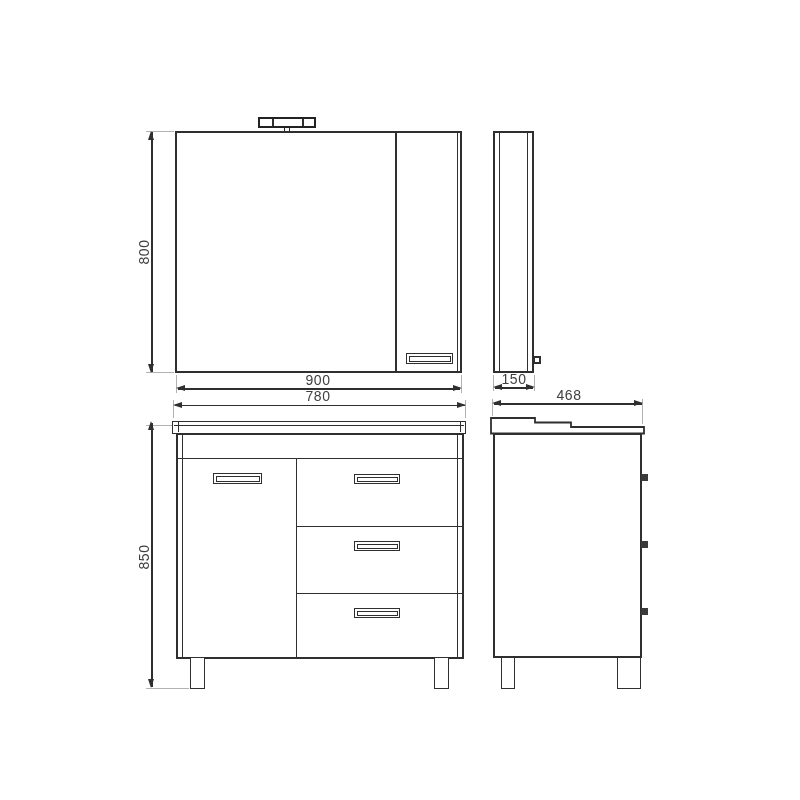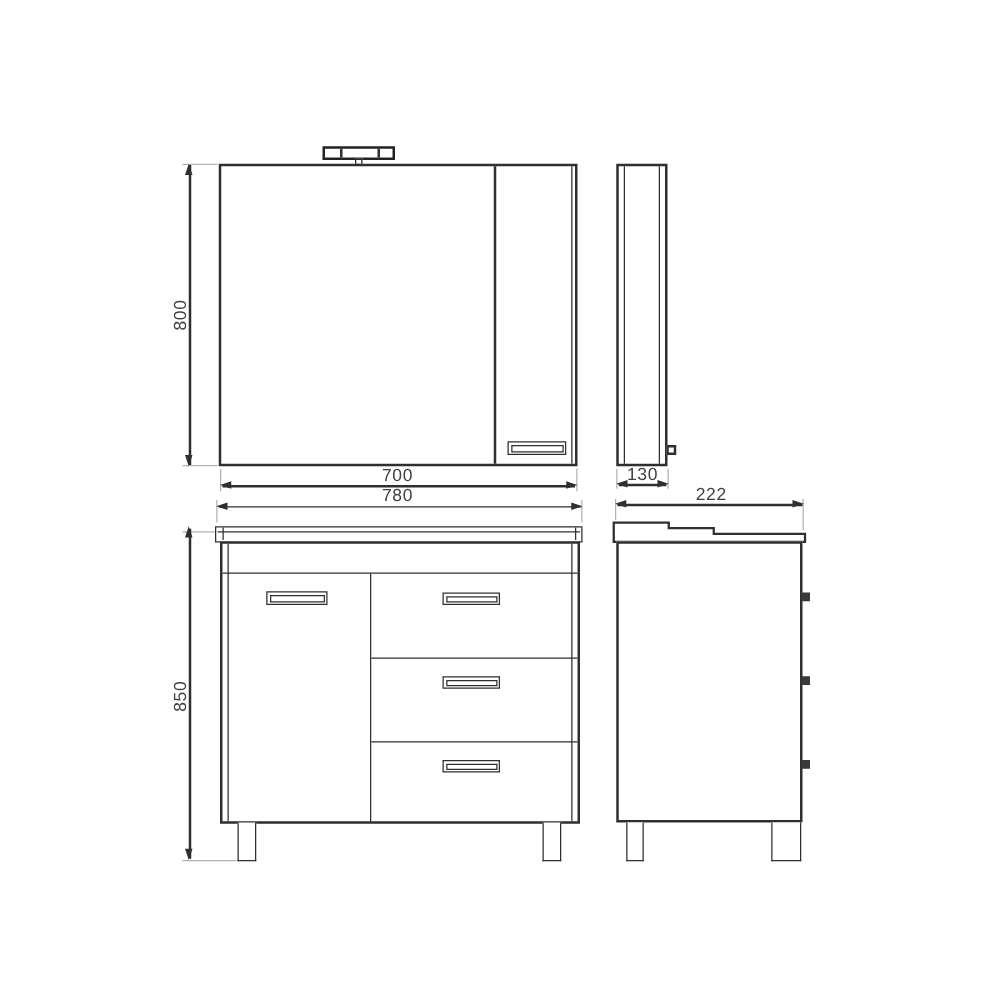--- a/index.html
+++ b/index.html
@@ -116,51 +116,51 @@
     <div class="dim-label v" style="left:129px;top:244px;">800</div>
   </div>
 
   
   <div class="g">
     <div class="ext" style="left:175.5px;top:375px;width:1px;height:18px;"></div>
     <div class="ext" style="left:461px;top:375px;width:1px;height:18px;"></div>
     <div class="ln" style="left:178px;top:388px;width:282px;height:1.5px;"></div>
     <div class="arr arr-l" style="left:176px;top:385.2px;"></div>
     <div class="arr arr-r" style="left:453px;top:385.2px;"></div>
-    <div class="dim-label" style="left:296px;top:373px;width:44px;">700</div>
+    <div class="dim-label" style="left:296px;top:373px;width:44px;">900</div>
   </div>
 
   
   <div class="g">
     <div class="ext" style="left:172.5px;top:400px;width:1px;height:18px;"></div>
     <div class="ext" style="left:465px;top:400px;width:1px;height:18px;"></div>
     <div class="ln" style="left:175px;top:404.5px;width:290px;height:1.5px;"></div>
     <div class="arr arr-l" style="left:173px;top:401.7px;"></div>
     <div class="arr arr-r" style="left:457px;top:401.7px;"></div>
     <div class="dim-label" style="left:296px;top:389px;width:44px;">780</div>
   </div>
 
   
   <div class="g">
     <div class="ext" style="left:493px;top:375px;width:1px;height:16px;"></div>
     <div class="ext" style="left:533.5px;top:375px;width:1px;height:16px;"></div>
     <div class="ln" style="left:495px;top:387px;width:38px;height:1.5px;"></div>
     <div class="arr arr-l" style="left:493px;top:384.2px;"></div>
     <div class="arr arr-r" style="left:526px;top:384.2px;"></div>
-    <div class="dim-label" style="left:494px;top:372px;width:40px;">130</div>
+    <div class="dim-label" style="left:494px;top:372px;width:40px;">150</div>
   </div>
 
   
   <div class="g">
     <div class="ext" style="left:491.5px;top:399px;width:1px;height:17px;"></div>
     <div class="ext" style="left:642px;top:399px;width:1px;height:25px;"></div>
     <div class="ln" style="left:494px;top:403px;width:148px;height:1.5px;"></div>
     <div class="arr arr-l" style="left:492px;top:400.2px;"></div>
     <div class="arr arr-r" style="left:634px;top:400.2px;"></div>
-    <div class="dim-label" style="left:547px;top:388px;width:44px;">222</div>
+    <div class="dim-label" style="left:547px;top:388px;width:44px;">468</div>
   </div>
 
   
   <div class="g">
     <div class="ext" style="left:146px;top:424.5px;width:26px;height:1px;"></div>
     <div class="ext" style="left:146px;top:688px;width:43px;height:1px;"></div>
     <div class="ln" style="left:151px;top:423px;width:1.5px;height:264px;"></div>
     <div class="arr arr-u" style="left:148.2px;top:421px;"></div>
     <div class="arr arr-d" style="left:148.2px;top:679px;"></div>
     <div class="dim-label v" style="left:129px;top:549px;">850</div>

